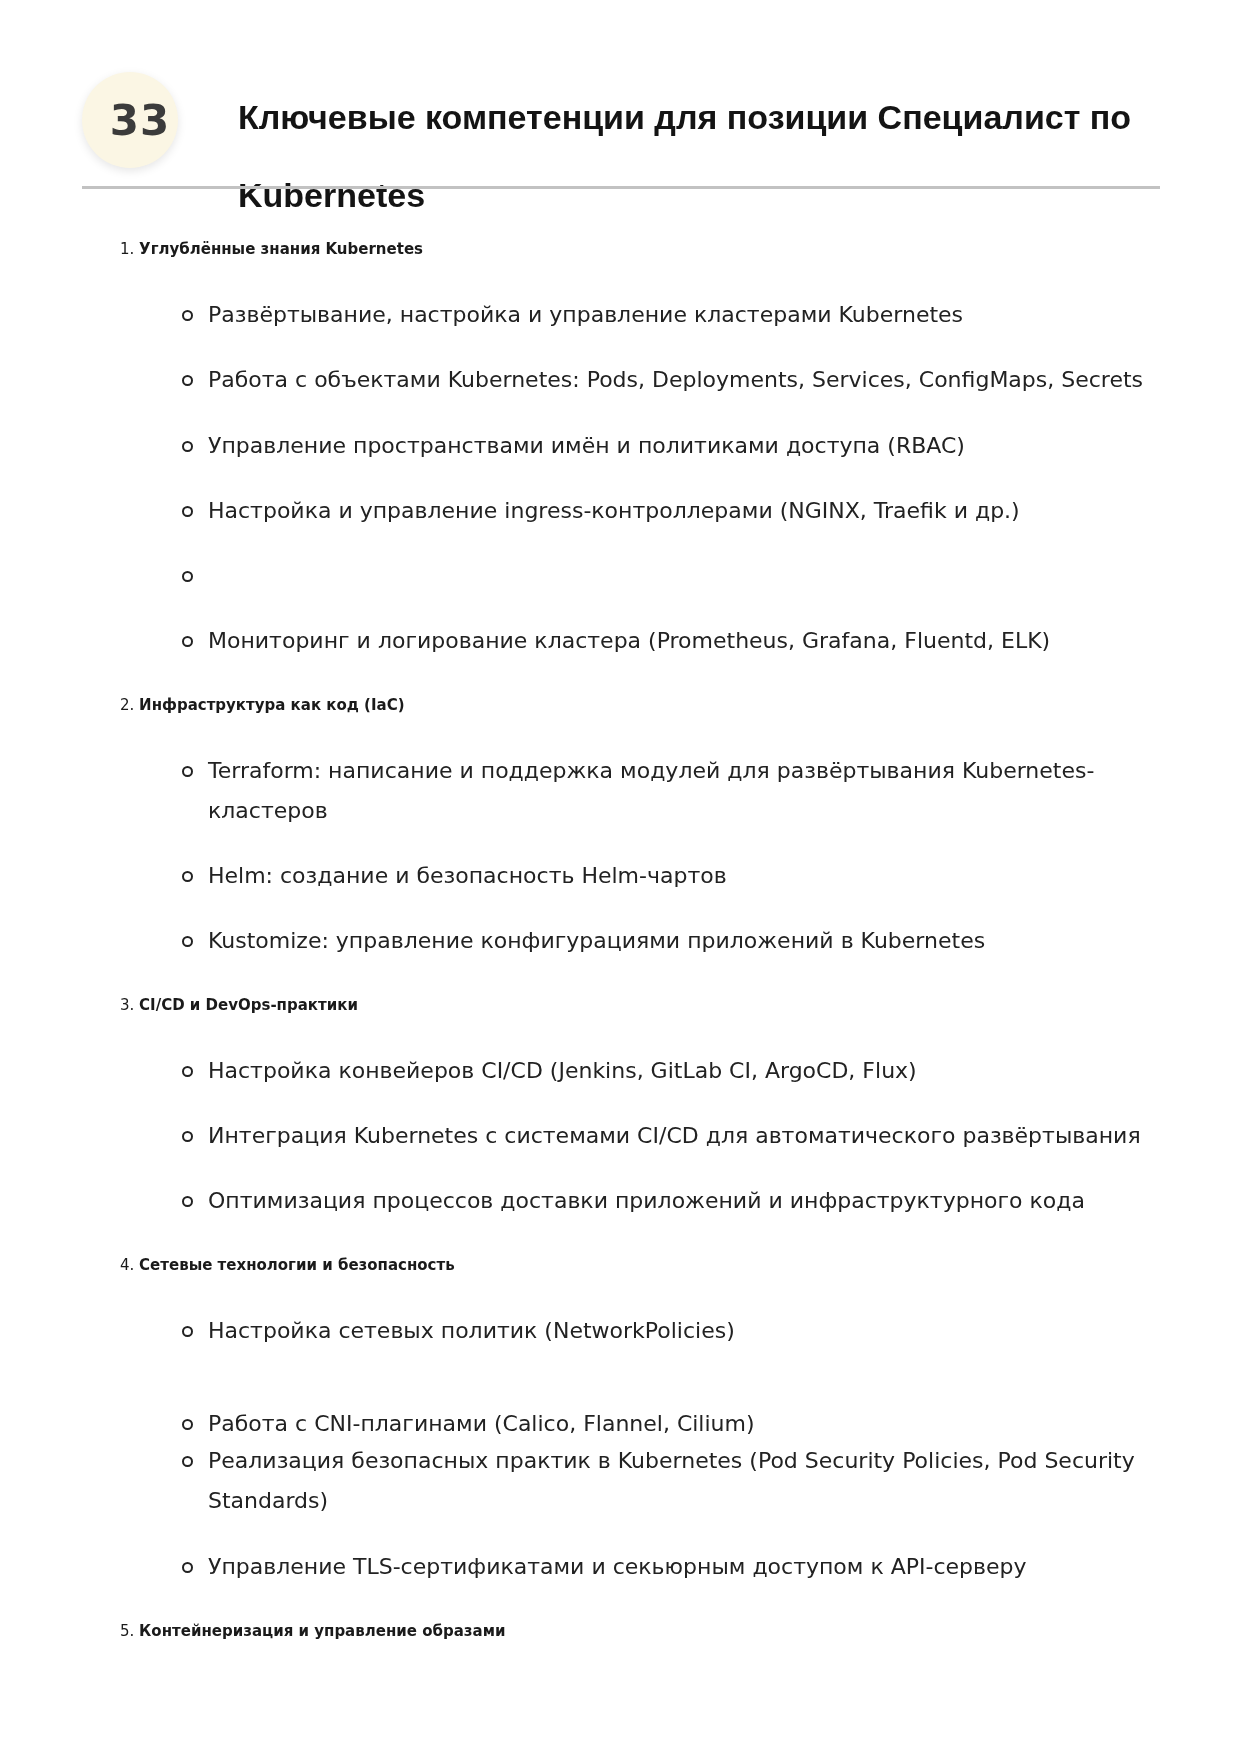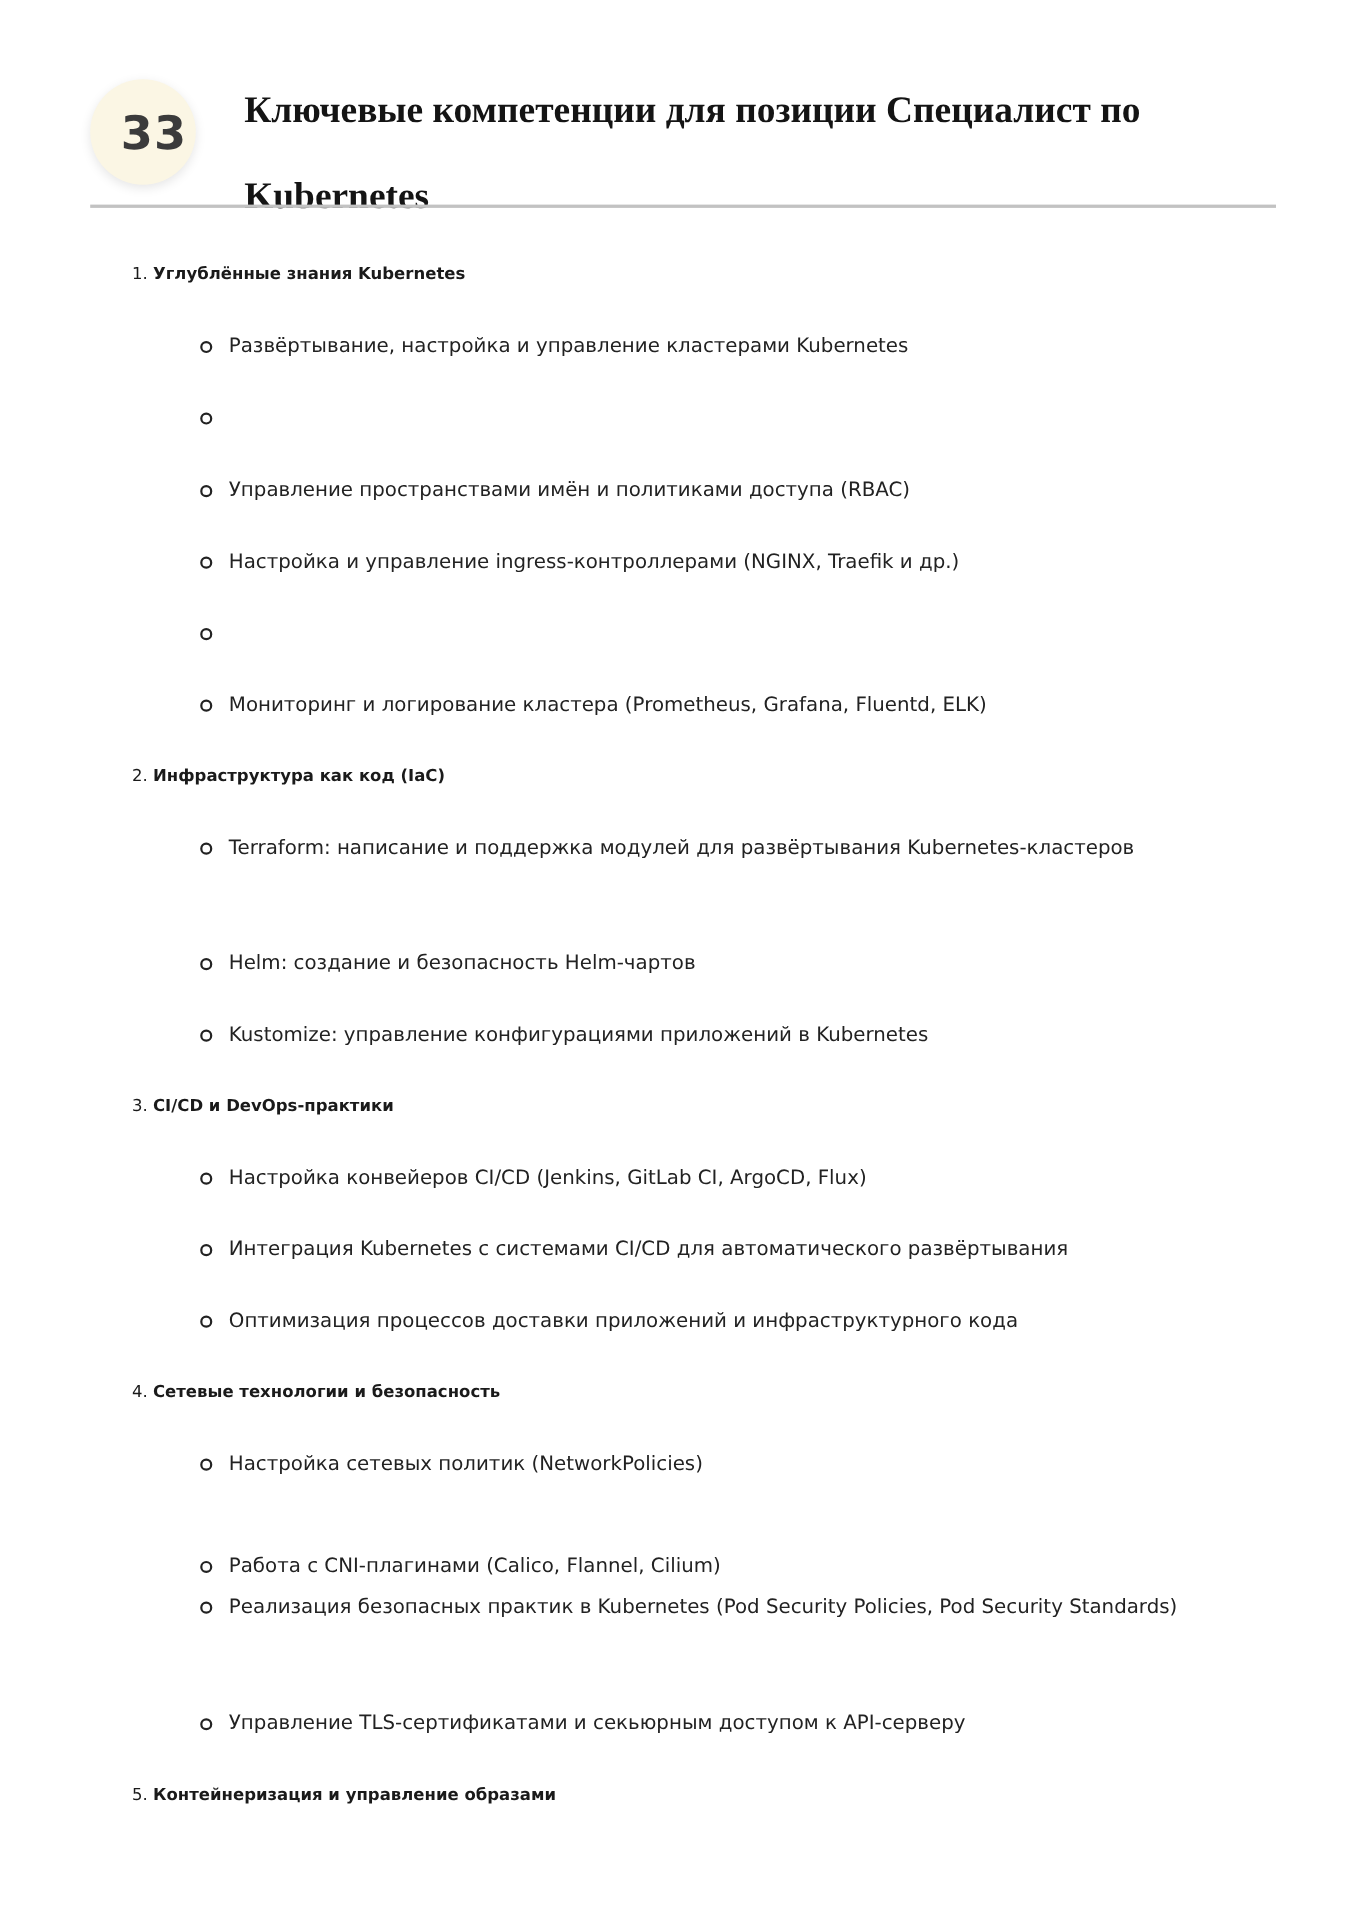--- a/index.html
+++ b/index.html
@@ -7,32 +7,32 @@
     width: 1239px; height: 1753px; background: #ffffff; position: relative; overflow: hidden;
     font-family: "DejaVu Sans", "Liberation Sans", sans-serif; color: #1a1a1a;
   }
   .badge {
     position: absolute; left: 82px; top: 72px; width: 96px; height: 96px; border-radius: 50%;
     background: #fbf6e4; box-shadow: 0 3px 10px rgba(0,0,0,0.10);
     display: flex; align-items: center; justify-content: center;
   }
   .badge span { font-family: "DejaVu Sans", sans-serif; font-weight: bold; font-size: 42px; color: #3b3b3b; letter-spacing: 1px; margin-left: 20px; }
   .title {
-    position: absolute; left: 222px; top: 62px; width: 960px; margin: 0;
-    font-family: Liberation Serif, serif; font-weight: bold; font-size: 34px; line-height: 78px; color: #141414;
+    position: absolute; left: 222px; top: 62px; width: 960px; margin: 16px;
+    font-family: Liberation Sans, sans-serif; font-weight: bold; font-size: 34px; line-height: 78px; color: #141414;
   }
   .rule { position: absolute; left: 82px; top: 186px; width: 1078px; height: 3px; background: #c2c2c2; }
   .content { position: absolute; left: 0; top: 0; width: 100%; }
   .section-heading {
     position: absolute; left: 120px; font-size: 15px; line-height: 30px; white-space: nowrap;
   }
   .section-heading .num { font-weight: normal; }
   .section-heading .label { font-weight: bold; }
   .bullet {
-    position: absolute; left: 208px; width: 940px; font-size: 18px; line-height: 40px; color: #222;
+    position: absolute; left: 208px; width: 940px; font-size: 22px; line-height: 40px; color: #222;
   }
   .bullet .dot {
     position: absolute; left: -26px; top: 15px; width: 7px; height: 7px;
     border: 2px solid #222; border-radius: 50%;
   }
 </style>
 </head>
 <body>
 
 <div class="badge">
@@ -41,21 +41,21 @@
 <h1 class="title">Ключевые компетенции для позиции Специалист по Kubernetes</h1>
 <div class="rule"></div>
 
 <div class="content">
 
   <div class="section-heading" style="top:234px">
     <span class="num">1.</span>
     <span class="label">Углублённые знания Kubernetes</span>
   </div>
   <div class="bullet" style="top:295px"><span class="dot"></span><span>Развёртывание, настройка и управление кластерами Kubernetes</span></div>
-  <div class="bullet" style="top:360px"><span class="dot"></span></div>
+  <div class="bullet" style="top:360px"><span class="dot"></span><span>Работа с объектами Kubernetes: Pods, Deployments, Services, ConfigMaps, Secrets</span></div>
   <div class="bullet" style="top:426px"><span class="dot"></span><span>Управление пространствами имён и политиками доступа (RBAC)</span></div>
   <div class="bullet" style="top:491px"><span class="dot"></span><span>Настройка и управление ingress-контроллерами (NGINX, Traefik и др.)</span></div>
   <div class="bullet" style="top:556px"><span class="dot"></span></div>
   <div class="bullet" style="top:621px"><span class="dot"></span><span>Мониторинг и логирование кластера (Prometheus, Grafana, Fluentd, ELK)</span></div>
 
   <div class="section-heading" style="top:690px">
     <span class="num">2.</span>
     <span class="label">Инфраструктура как код (IaC)</span>
   </div>
   <div class="bullet" style="top:751px"><span class="dot"></span><span>Terraform: написание и поддержка модулей для развёртывания Kubernetes-кластеров</span></div>

